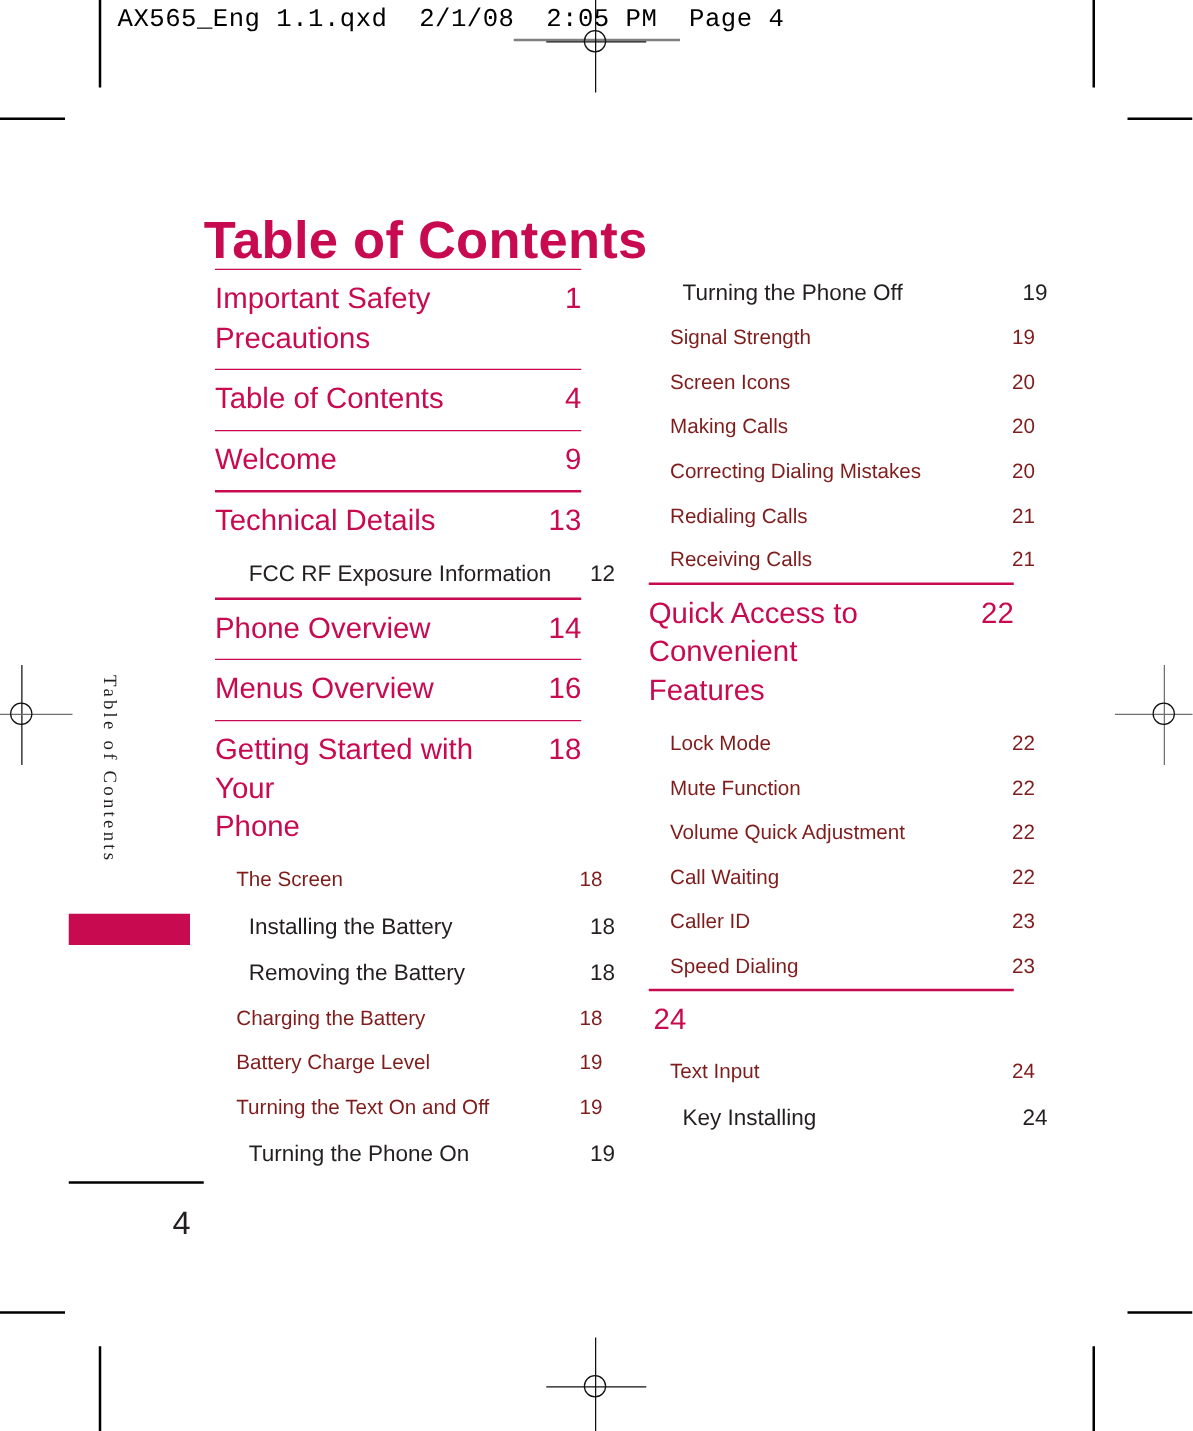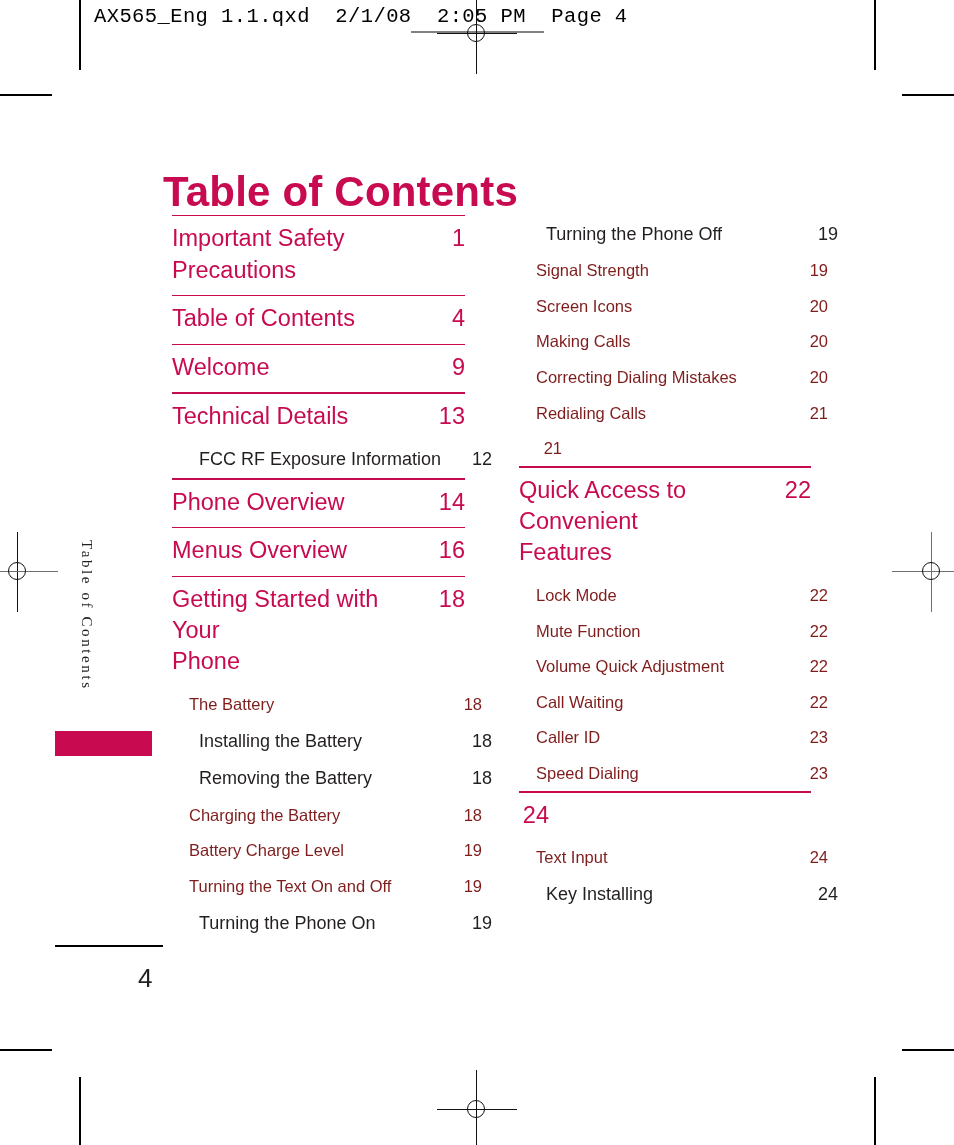--- a/index.html
+++ b/index.html
@@ -267,21 +267,21 @@
         <span class="label">Menus Overview</span>
         <span class="page-no">16</span>
       </div>
       <div class="sep"></div>
       <div class="entry lvl0">
         <span class="label">Getting Started with Your
 Phone</span>
         <span class="page-no">18</span>
       </div>
       <div class="entry lvl1">
-        <span class="label">The Battery</span>
+        <span class="label">The Screen</span>
         <span class="page-no">18</span>
       </div>
       <div class="entry lvl2">
         <span class="label">Installing the Battery</span>
         <span class="page-no">18</span>
       </div>
       <div class="entry lvl2">
         <span class="label">Removing the Battery</span>
         <span class="page-no">18</span>
       </div>
@@ -322,20 +322,21 @@
       </div>
       <div class="entry lvl1">
         <span class="label">Correcting Dialing Mistakes</span>
         <span class="page-no">20</span>
       </div>
       <div class="entry lvl1">
         <span class="label">Redialing Calls</span>
         <span class="page-no">21</span>
       </div>
       <div class="entry lvl1">
+        <span class="label">Receiving Calls</span>
         <span class="page-no">21</span>
       </div>
       <div class="sep"></div>
       <div class="entry lvl0">
         <span class="label">Quick Access to Convenient
 Features</span>
         <span class="page-no">22</span>
       </div>
       <div class="entry lvl1">
         <span class="label">Lock Mode</span>

